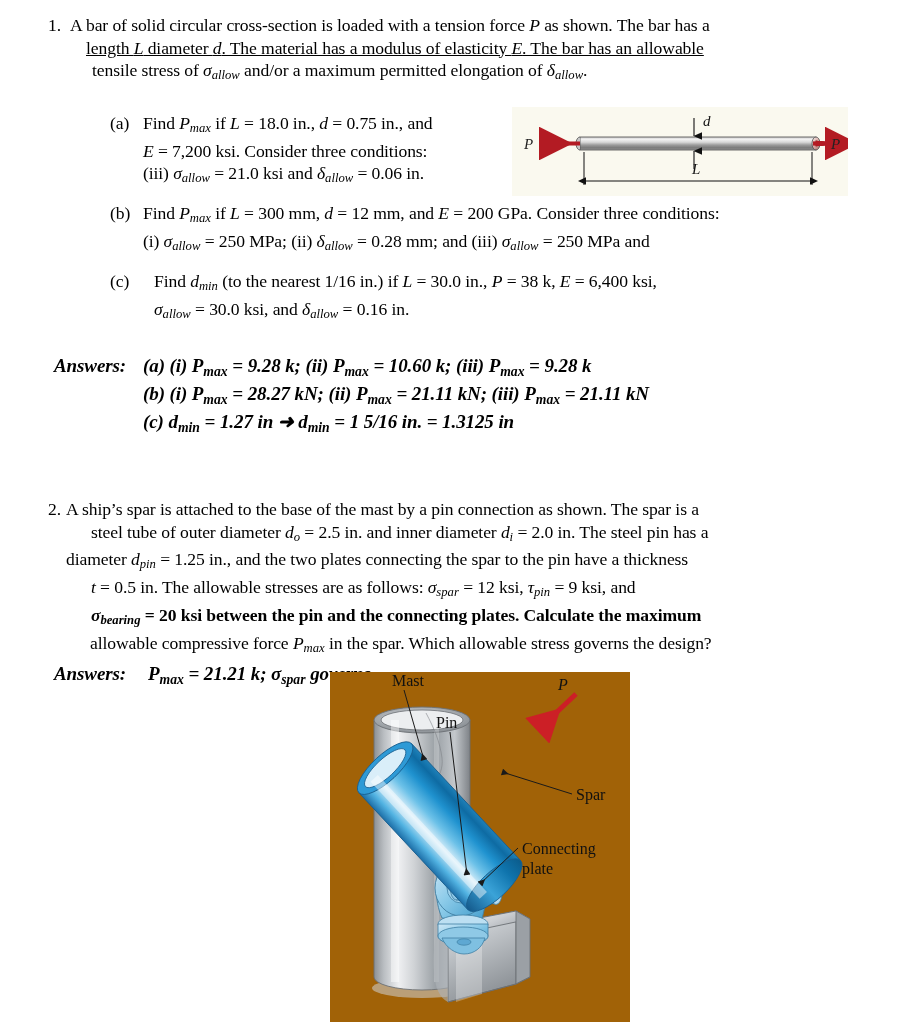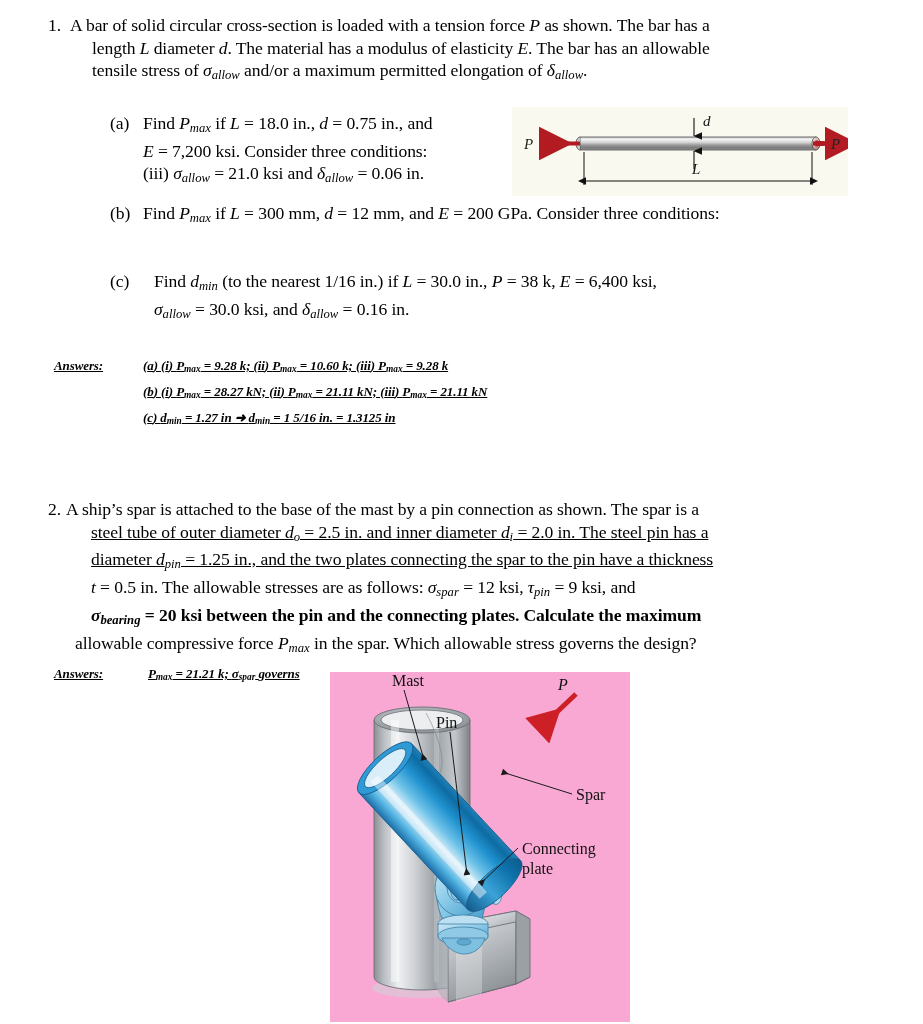--- a/index.html
+++ b/index.html
@@ -29,21 +29,21 @@
     white-space: nowrap;
     letter-spacing: -0.1px;
   }
   .sub {
     font-size: 0.72em;
     font-style: italic;
     vertical-align: -0.26em;
     letter-spacing: 0;
     text-align: right;
   }
-  .ansblk .ln { font-style: italic; font-weight: 700; font-size: 13px; text-decoration: underline; }
+  .ansblk .ln { font-style: italic; font-weight: 700; font-size: 19px; }
   .ansblk .lbl { font-style: italic; font-weight: 700; }
 
   
   .num { position: absolute; }
 
   
   #fig-bar {
     position: absolute;
     left: 512px;
     top: 107px;
@@ -53,47 +53,48 @@
   }
   #fig-bar svg { display: block; }
 
   
   #fig-spar {
     position: absolute;
     left: 330px;
     top: 672px;
     width: 300px;
     height: 350px;
-    background: #f9a8d4;
+    background: #a16207;
   }
   #fig-spar svg { display: block; }
 </style>
 </head>
 <body>
 
 <div class="page">
 
   <div class="blk num ln" style="left:48px; top:14px;">1.</div>
 
   <div class="blk" style="left:70px; top:14px;">
     <div class="ln">A bar of solid circular cross-section is loaded with a tension force <i>P</i> as shown. The bar has a</div>
-    <div class="ln" style="margin-left:22px;">length <i>L</i> diameter <i>d</i>. The material has a modulus of elasticity <i>E</i>. The bar has an allowable</div>
+    <div class="ln" style="margin-left:16px;text-decoration:underline;">length <i>L</i> diameter <i>d</i>. The material has a modulus of elasticity <i>E</i>. The bar has an allowable</div>
     <div class="ln" style="margin-left:22px;">tensile stress of <i>σ</i><span class="sub">allow</span> and/or a maximum permitted elongation of <i>δ</i><span class="sub">allow</span>.</div>
   </div>
 
   <div class="blk ln" style="left:110px; top:112px;">(a)</div>
   <div class="blk" style="left:143px; top:112px;">
     <div class="ln">Find <i>P</i><span class="sub">max</span> if <i>L</i> = 18.0 in., <i>d</i> = 0.75 in., and</div>
     <div class="ln"><i>E</i> = 7,200 ksi. Consider three conditions:</div>
     <div class="ln">(iii) <i>σ</i><span class="sub">allow</span> = 21.0 ksi and <i>δ</i><span class="sub">allow</span> = 0.06 in.</div>
   </div>
 
   <div class="blk ln" style="left:110px; top:202px;">(b)</div>
   <div class="blk" style="left:143px; top:202px;">
     <div class="ln">Find <i>P</i><span class="sub">max</span> if <i>L</i> = 300 mm, <i>d</i> = 12 mm, and <i>E</i> = 200 GPa. Consider three conditions:</div>
+    <div class="ln">(i) <i>σ</i><span class="sub">allow</span> = 250 MPa; (ii) <i>δ</i><span class="sub">allow</span> = 0.28 mm; and (iii) <i>σ</i><span class="sub">allow</span> = 250 MPa and</div>
   </div>
 
   <div class="blk ln" style="left:110px; top:270px;">(c)</div>
   <div class="blk" style="left:154px; top:270px;">
     <div class="ln">Find <i>d</i><span class="sub">min</span> (to the nearest 1/16 in.) if <i>L</i> = 30.0 in., <i>P</i> = 38 k, <i>E</i> = 6,400 ksi,</div>
     <div class="ln"><i>σ</i><span class="sub">allow</span> = 30.0 ksi, and <i>δ</i><span class="sub">allow</span> = 0.16 in.</div>
   </div>
 
   <div class="blk ansblk" style="left:54px; top:355px;">
     <div class="ln lbl">Answers:</div>
@@ -189,25 +190,25 @@
       <line x1="300" y1="45" x2="300" y2="78" stroke="#111" stroke-width="1"></line>
       <line x1="74" y1="74" x2="298" y2="74" stroke="#111" stroke-width="1.1" marker-start="url(#blkArrowL)" marker-end="url(#blkArrowR)"></line>
       <text x="180" y="67" font-family="Liberation Serif, serif" font-style="italic" font-size="15" fill="#111">L</text>
     </svg>
   </div>
 
   <div class="blk num ln" style="left:48px; top:498px;">2.</div>
 
   <div class="blk" style="left:66px; top:498px;">
     <div class="ln">A ship’s spar is attached to the base of the mast by a pin connection as shown. The spar is a</div>
-    <div class="ln" style="margin-left:25px;text-decoration:underline;">steel tube of outer diameter <i>d</i><span class="sub">o</span> = 2.5 in. and inner diameter <i>d</i><span class="sub">i</span> = 2.0 in. The steel pin has a</div>
-    <div class="ln" style="margin-left:25px;text-decoration:underline;">diameter <i>d</i><span class="sub">pin</span> = 1.25 in., and the two plates connecting the spar to the pin have a thickness</div>
+    <div class="ln" style="margin-left:25px;">steel tube of outer diameter <i>d</i><span class="sub">o</span> = 2.5 in. and inner diameter <i>d</i><span class="sub">i</span> = 2.0 in. The steel pin has a</div>
+    <div class="ln" style="">diameter <i>d</i><span class="sub">pin</span> = 1.25 in., and the two plates connecting the spar to the pin have a thickness</div>
     <div class="ln" style="margin-left:25px;"><i>t</i> = 0.5 in. The allowable stresses are as follows: <i>σ</i><span class="sub">spar</span> = 12 ksi, <i>τ</i><span class="sub">pin</span> = 9 ksi, and</div>
     <div class="ln" style="margin-left:25px;font-weight:bold;"><i>σ</i><span class="sub">bearing</span> = 20 ksi between the pin and the connecting plates. Calculate the maximum</div>
-    <div class="ln" style="margin-left:9px;">allowable compressive force <i>P</i><span class="sub">max</span> in the spar. Which allowable stress governs the design?</div>
+    <div class="ln" style="margin-left:24px;">allowable compressive force <i>P</i><span class="sub">max</span> in the spar. Which allowable stress governs the design?</div>
   </div>
 
   <div class="blk ansblk" style="left:54px; top:663px;">
     <div class="ln lbl">Answers:</div>
   </div>
   <div class="blk ansblk" style="left:148px; top:663px;">
     <div class="ln"><i>P</i><span class="sub">max</span> = 21.21 k; <i>σ</i><span class="sub">spar</span> <i>governs</i></div>
   </div>
 
   <div id="fig-spar">

